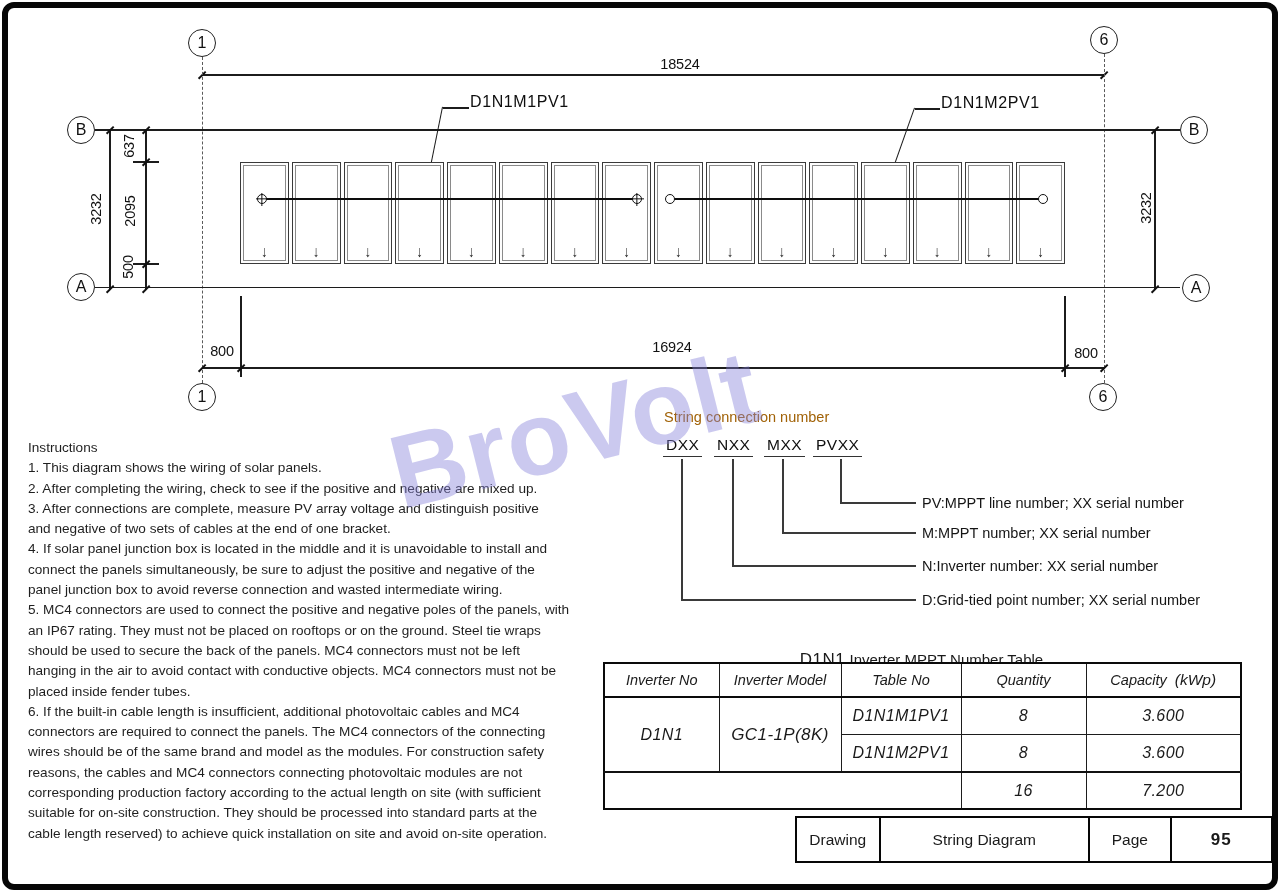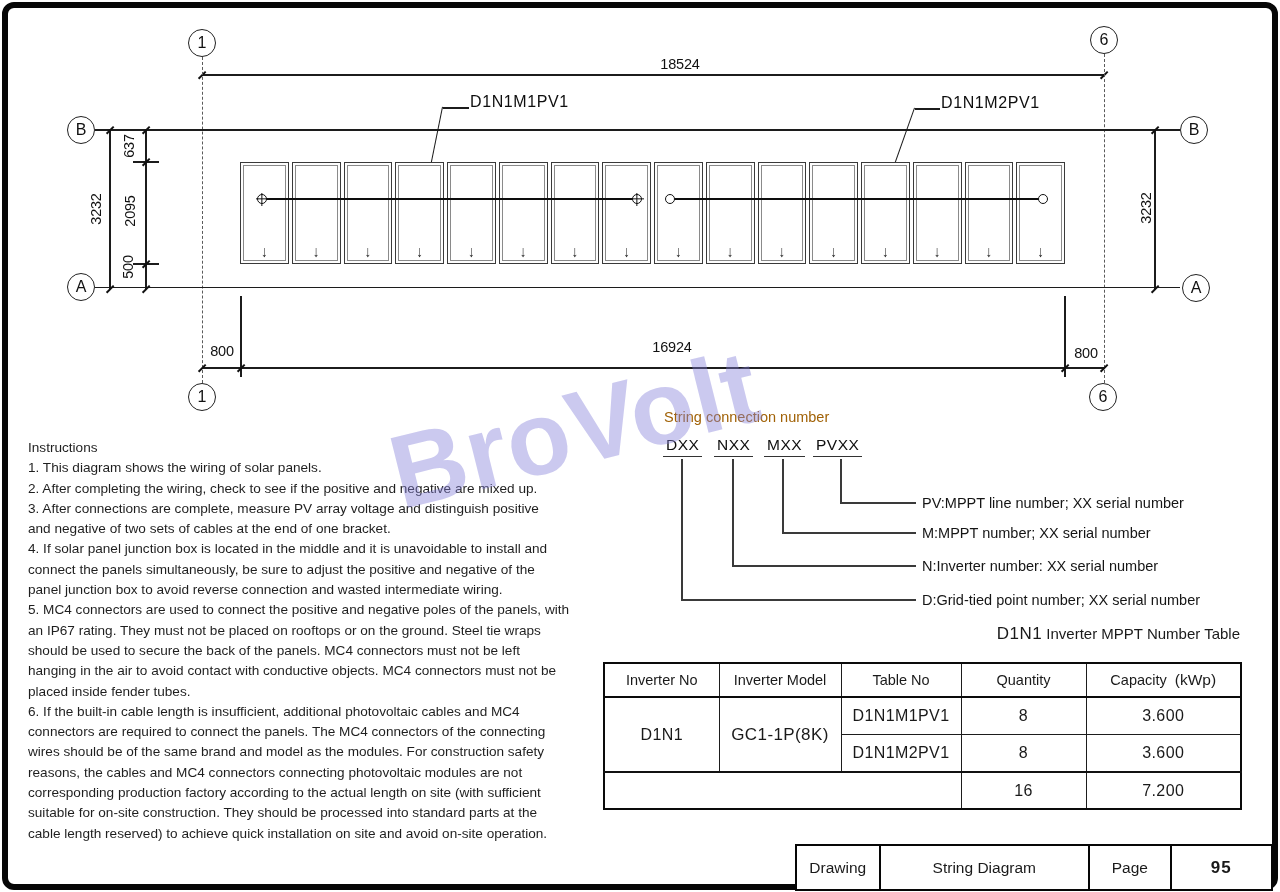--- a/index.html
+++ b/index.html
@@ -30,31 +30,31 @@
   .slabel{position:absolute;font-size:16px;color:#0e0e0e;letter-spacing:0.6px;white-space:nowrap;}
   .diag{position:absolute;height:1.4px;background:#1c1c1c;transform-origin:0 0;}
   
   #instructions{position:absolute;left:28px;top:438px;width:600px;font-size:13.6px;line-height:20.3px;color:#1f1f1f;z-index:2;}
   .iline{white-space:nowrap;}
   
   .legend-title{position:absolute;left:664px;top:409px;font-size:14.5px;color:#a16207;}
   .token{position:absolute;top:436px;font-size:15.5px;letter-spacing:0.5px;color:#0e0e0e;padding:0 3px 2px 3px;border-bottom:1.3px solid #333;}
   .legend-text{position:absolute;left:922px;font-size:14.5px;color:#151515;white-space:nowrap;}
   
-  .tbl-title{position:absolute;left:603px;top:624px;width:637px;text-align:right;z-index:2;}
+  .tbl-title{position:absolute;left:603px;top:650px;width:637px;text-align:center;z-index:2;}
   .tbl-title .big{font-size:17px;letter-spacing:0.5px;}
   .tbl-title .rest{font-size:15px;}
-  #mppt-table{position:absolute;left:603px;top:662px;border-collapse:collapse;z-index:2;table-layout:fixed;background:#fff;}
+  #mppt-table{position:absolute;left:603px;top:662px;border-collapse:collapse;z-index:2;table-layout:fixed;background:#fff;font-style:italic;}
   #mppt-table th,#mppt-table td{border:1.1px solid #1d1d1d;text-align:center;vertical-align:middle;padding:0;overflow:hidden;}
   #mppt-table{border:2.4px solid #0a0a0a;}
   #mppt-table th{font-weight:normal;font-size:14.5px;height:32px;border-bottom:2.3px solid #0a0a0a;}
   #mppt-table td{font-size:16px;letter-spacing:0.4px;height:36px;}
   #mppt-table tr.total td{border-top:2px solid #111;height:35px;}
   
-  #title-block{position:absolute;left:795px;top:844px;width:478px;height:47px;box-sizing:border-box;border:2.5px solid #060606;display:flex;background:#fff;z-index:41;}
+  #title-block{position:absolute;left:795px;top:816px;width:478px;height:47px;box-sizing:border-box;border:2.5px solid #060606;display:flex;background:#fff;z-index:41;}
   #title-block .cell{display:flex;align-items:center;justify-content:center;font-size:15.5px;box-sizing:border-box;}
   #title-block .cell + .cell{border-left:2.5px solid #060606;}
   
   #watermark{position:absolute;left:380px;top:424px;font-size:104px;font-weight:bold;line-height:1;
              color:rgba(132,126,218,0.42);transform:rotate(-14deg);transform-origin:0 0;z-index:30;
              letter-spacing:1px;pointer-events:none;white-space:nowrap;}
 </style>
 </head>
 <body>
 

